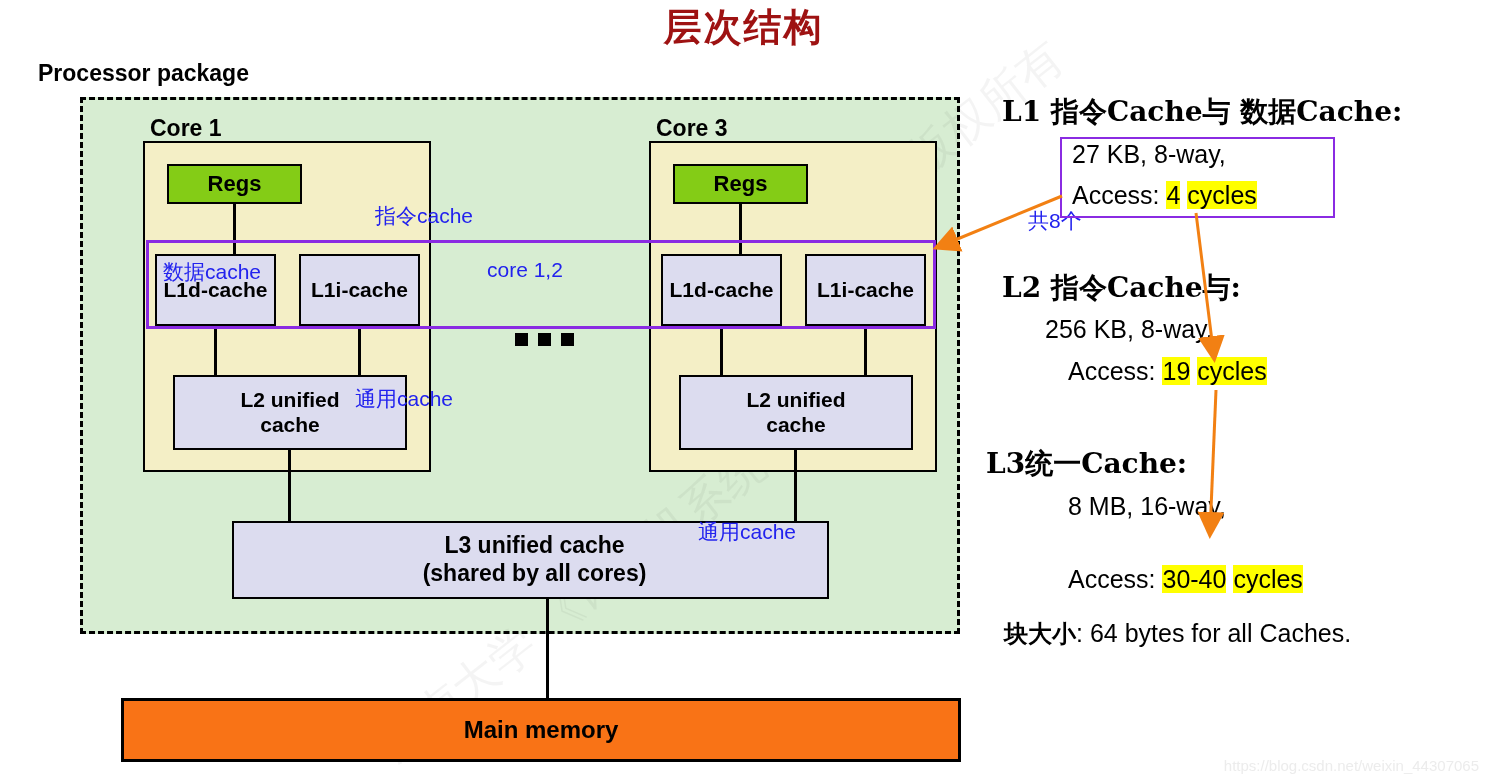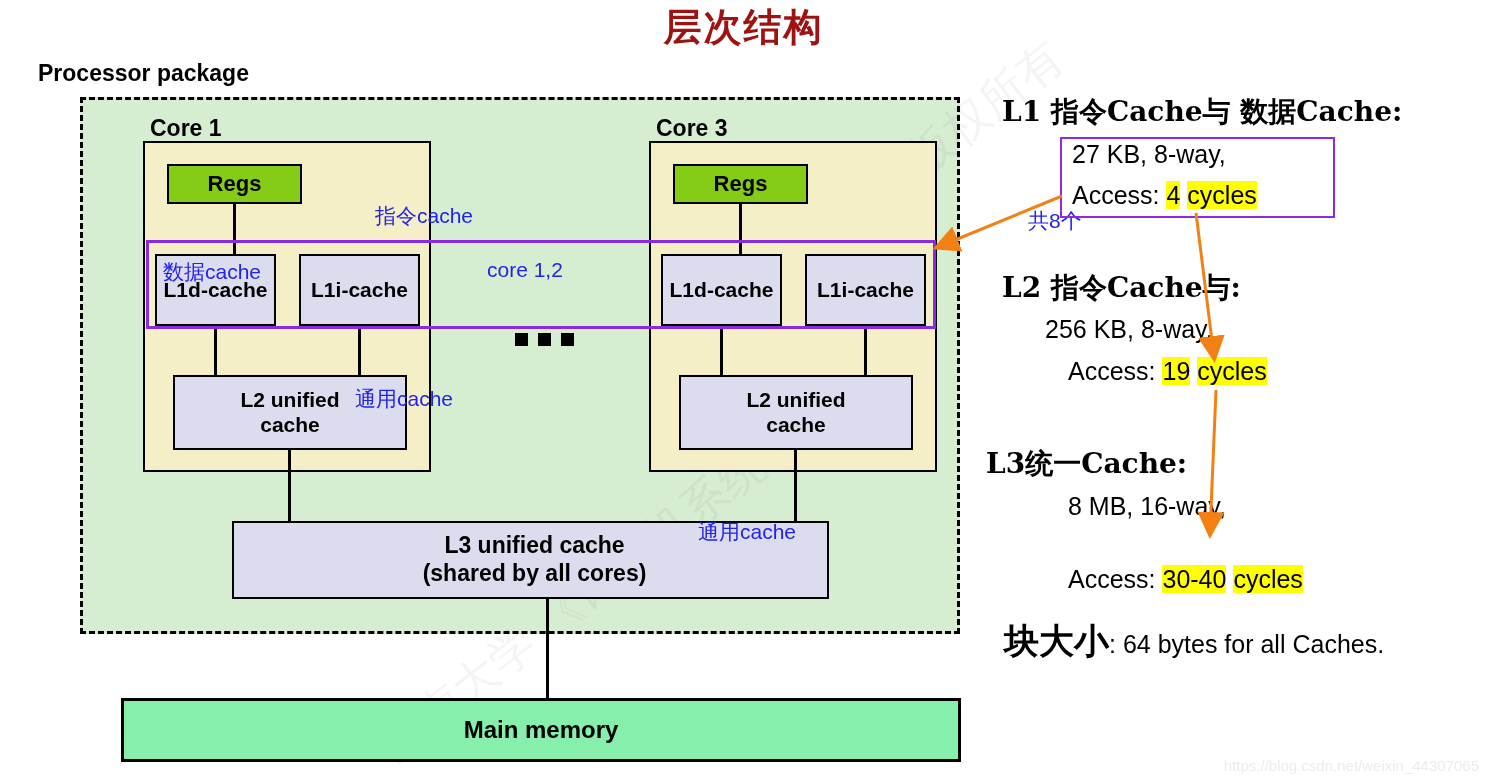--- a/index.html
+++ b/index.html
@@ -82,21 +82,21 @@
     background: #dcdcef;
     border: 2px solid #000;
     box-sizing: border-box;
     display: flex; flex-direction: column;
     align-items: center; justify-content: center;
     font-size: 23px; font-weight: bold;
     line-height: 1.2;
     text-align: center;
   }
   .mem-box {
-    background: #86efac;
+    background: #f97316;
     border: 3px solid #000;
     box-sizing: border-box;
     display: flex; align-items: center; justify-content: center;
     font-size: 24px; font-weight: bold;
   }
   .vline { background: #000; width: 3px; }
 
   
   .annot-blue {
     color: #2222ee;
@@ -136,21 +136,21 @@
     box-sizing: border-box;
   }
   .blocksize {
     font-family: "Liberation Sans", sans-serif;
     font-size: 25px;
     white-space: nowrap;
   }
   .blocksize b {
     font-family: "DejaVu Sans", sans-serif;
     font-weight: bold;
-    font-size: 35px;
+    font-size: 24px;
   }
 
   
   #wm-url {
     right: 8px; bottom: 6px;
     color: #ececec;
     font-size: 15px;
     font-family: "Liberation Sans", sans-serif;
   }
   .wm-diag {

